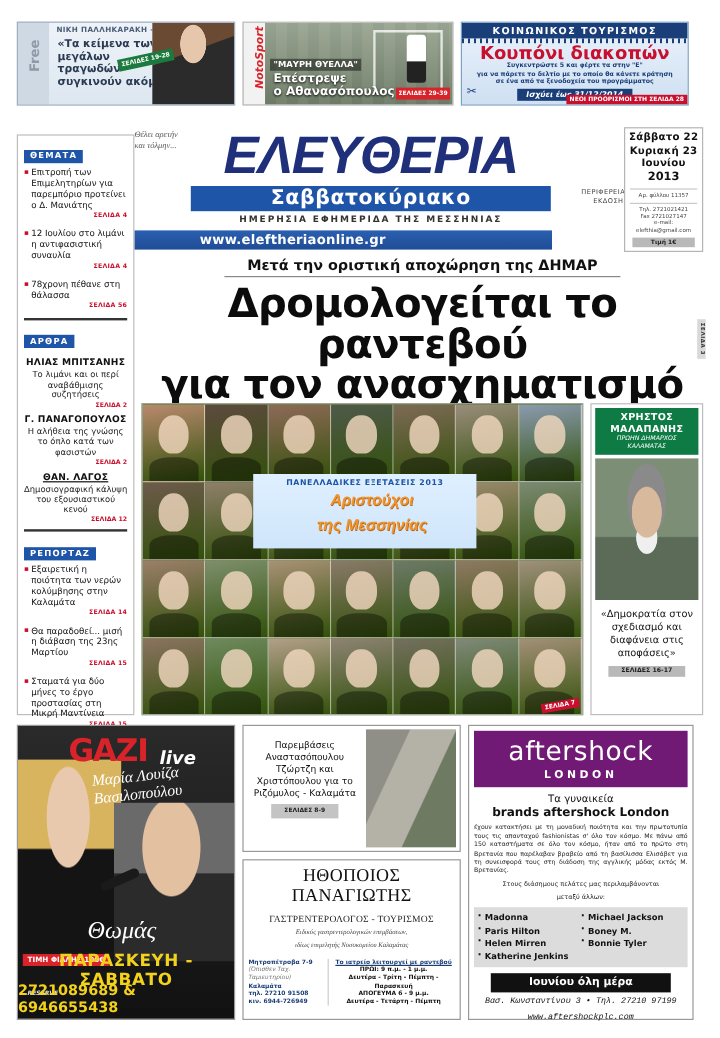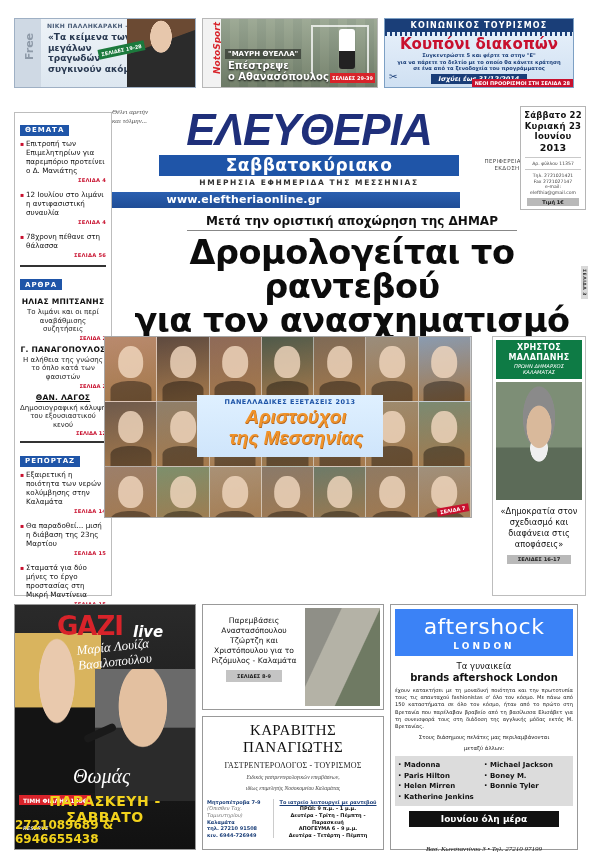--- a/index.html
+++ b/index.html
@@ -125,34 +125,34 @@
   
   .main { position:absolute; left:118px; top:214px; width:468px; }
   .kicker { text-align:center; font-size:12px; font-weight:bold; color:#111; padding-bottom:2px;
     border-bottom:1px solid #888; width:330px; margin:0 auto 5px; }
   .headline { text-align:center; font-weight:bold; font-size:33.5px; line-height:34px; color:#0c0c0c;
     letter-spacing:-.5px; }
   .hl-pagetag { position:absolute; right:-2px; top:52px; writing-mode:vertical-rl; background:#d9d9d9;
     color:#333; font-size:4.5px; font-weight:bold; padding:3px 1px; letter-spacing:.5px; }
 
   
-  .feature { position:absolute; left:104px; top:336px; width:368px; height:182px;
-    border:1px solid #a8a8a8; background:#fdba74; overflow:hidden; }
+  .feature { position:absolute; left:118px; top:336px; width:368px; height:260px;
+    border:1px solid #a8a8a8; background:#4d7c0f; overflow:hidden; }
   .grid-row { display:flex; height:65px; }
   .cell { flex:1; height:100%; border-right:1px solid rgba(255,255,255,.5);
     border-bottom:1px solid rgba(255,255,255,.5); position:relative; overflow:hidden; }
   .cell:before { content:""; position:absolute; left:50%; top:16%; width:52%; height:52%;
     transform:translateX(-50%); border-radius:48% 48% 42% 42%; }
   .cell:after { content:""; position:absolute; left:50%; bottom:0; width:78%; height:30%;
     transform:translateX(-50%); border-radius:40% 40% 0 0; }
   .banner-overlay { position:absolute; left:92px; top:58px; width:186px; height:62px;
     background:linear-gradient(#dff0ff,#cfe5fb); text-align:center; padding-top:3px; }
   .banner-overlay .bo-k { font-size:6.5px; font-weight:bold; color:#1f55a8; letter-spacing:.5px; }
   .banner-overlay .bo-t { font-family:"Liberation Sans", sans-serif; font-weight:bold;
-    font-style:italic; font-size:19px; line-height:21px; color:#f0932a;
+    font-style:italic; font-size:13px; line-height:21px; color:#f0932a;
     text-shadow:0.5px 0.5px 0 #b5651d;margin-left:12px; }
   .feat-pagetag { position:absolute; right:2px; bottom:3px; background:#c8102e; color:#fff;
     font-size:5px; font-weight:bold; padding:1px 3px; transform:rotate(-10deg); }
 
   
   .rightcol { position:absolute; left:492px; top:336px; width:94px; height:260px;
     border:1px solid #bdbdbd; background:#fff; padding:3px; }
   .rc-head { background:#0e7b45; color:#fff; text-align:center; padding:3px 2px; }
   .rc-head .n1 { font-size:8px; font-weight:bold; line-height:9.5px; letter-spacing:.3px; }
   .rc-head .n2 { font-size:5.2px; font-style:italic; line-height:6.4px; margin-top:1px; }
@@ -217,36 +217,36 @@
   .ad-doc .d-note { font-family:"Liberation Serif", serif; font-style:italic; font-size:5.6px;
     color:#444; line-height:7.4px; margin-top:4px; }
   .ad-doc .d-cols { display:flex; gap:4px; margin-top:6px; text-align:left; }
   .ad-doc .d-addr { width:62px; font-size:5px; line-height:6.6px; color:#1a3e78; font-weight:bold; }
   .ad-doc .d-addr .gray { color:#777; font-weight:normal; font-style:italic; }
   .ad-doc .d-hours { flex:1; text-align:center; font-size:5px; line-height:6.6px; color:#111;
     font-weight:bold; border-left:1px solid #ccc; padding-left:3px; }
   .ad-doc .d-hours .hu { text-decoration:underline; color:#1a3e78; }
 
   .ad-after { width:188px; border:1px solid #999; background:#fff; padding:4px; }
-  .ad-after .a-logo { background:#3b82f6; color:#fff; text-align:center; padding:7px 0 5px; }
+  .ad-after .a-logo { background:#701a75; color:#fff; text-align:center; padding:7px 0 5px; }
   .ad-after .a-logo .al1 { font-size:22px; letter-spacing:.5px; line-height:22px; }
   .ad-after .a-logo .al2 { font-size:9px; font-weight:bold; letter-spacing:3px; margin-top:3px; }
   .ad-after .a-h1 { text-align:center; font-size:8.5px; margin-top:5px; color:#111; }
   .ad-after .a-h2 { text-align:center; font-size:10px; font-weight:bold; color:#111; margin-top:1px; }
   .ad-after .a-body { font-size:5.2px; line-height:7.2px; color:#222; margin-top:4px; text-align:justify; }
   .ad-after .a-mid { text-align:center; font-size:5.4px; color:#222; margin-top:4px; line-height:7px; }
   .ad-after .a-names { display:flex; background:#dcdcdc; margin-top:4px; padding:4px 3px; }
   .ad-after .a-names ul { list-style:none; flex:1; }
   .ad-after .a-names li { font-size:7px; font-weight:bold; color:#111; line-height:10.5px; padding-left:6px;
     position:relative; }
   .ad-after .a-names li:before { content:"\00B7"; position:absolute; left:0; top:-1px; font-size:9px; }
   .ad-after .a-open { margin:5px auto 0; background:#111; color:#fff; font-size:9px; font-weight:bold;
     text-align:center; padding:3px 0; width:150px; }
-  .ad-after .a-contact { text-align:center; font-family:Liberation Serif, serif; font-style:italic;
-    font-size:7px; color:#111; margin-top:18px; line-height:9px; }
+  .ad-after .a-contact { text-align:center; font-family:Liberation Mono, monospace; font-style:italic;
+    font-size:7px; color:#111; margin-top:4px; line-height:9px; }
 </style>
 </head>
 <body>
 
 <div class="page">
 
   <div class="top-strip">
 
     <div class="ad-weekend">
       <div class="freeweek">
@@ -535,21 +535,21 @@
     <div class="midcol">
       <div class="ad-rizo">
         <div class="r-text">
           <div>Παρεμβάσεις Αναστασόπουλου Τζώρτζη και Χριστόπουλου για το Ριζόμυλος - Καλαμάτα</div>
           <div class="r-ref">ΣΕΛΙΔΕΣ 8-9</div>
         </div>
         <div class="r-photo"></div>
       </div>
 
       <div class="ad-doc">
-        <div class="d-name">ΚΑΡΑΒΙΤΗΣ ΠΑΝΑΓΙΩΤΗΣ</div>
+        <div class="d-name">ΗΘΟΠΟΙΟΣ ΠΑΝΑΓΙΩΤΗΣ</div>
         <div class="d-spec">ΓΑΣΤΡΕΝΤΕΡΟΛΟΓΟΣ - ΤΟΥΡΙΣΜΟΣ</div>
         <div class="d-note">Ειδικός γαστρεντερολογικών επεμβάσεων,</div>
         <div class="d-note">ιδίως επιμελητής Νοσοκομείου Καλαμάτας</div>
         <div class="d-cols">
           <div class="d-addr">
             <div>Μητροπέτροβα 7-9</div>
             <div class="gray">(Όπισθεν Ταχ. Ταμιευτηρίου)</div>
             <div>Καλαμάτα</div>
             <div>τηλ. 27210 91508</div>
             <div>κιν. 6944-726949</div>

